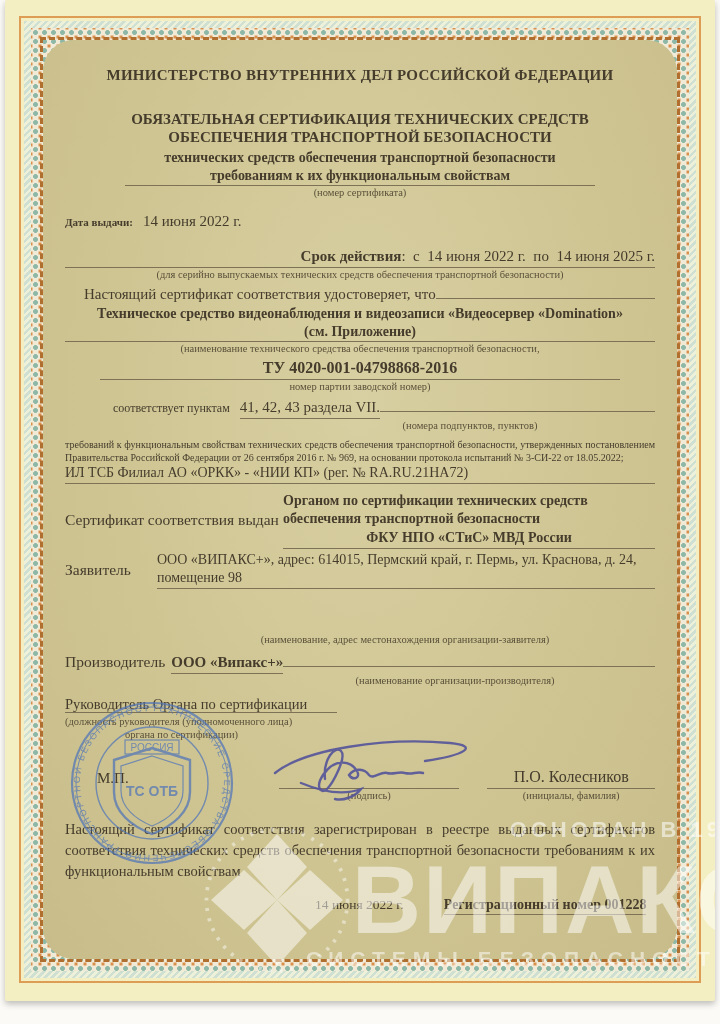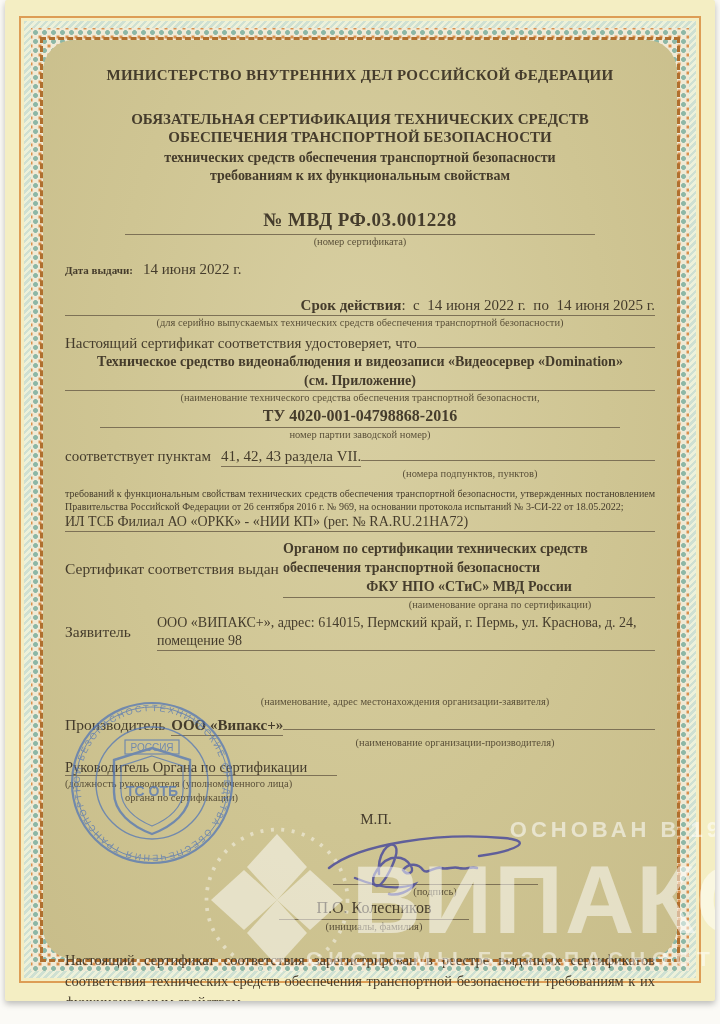--- a/index.html
+++ b/index.html
@@ -61,21 +61,21 @@
     font-family:"Liberation Sans","DejaVu Sans",sans-serif;font-weight:bold;
     font-size:22px;letter-spacing:4px;color:rgba(255,255,255,.55);pointer-events:none;
   }
   .wm-bottom{
     position:absolute;right:-24px;bottom:30px;
     font-family:"Liberation Sans","DejaVu Sans",sans-serif;font-weight:bold;
     font-size:21px;letter-spacing:7px;color:rgba(255,255,255,.5);pointer-events:none;
   }
   .eagle{position:absolute;left:50%;top:268px;transform:translateX(-50%);opacity:.10;pointer-events:none;}
   .stamp{position:absolute;left:52px;top:688px;opacity:.72;pointer-events:none;}
-  .sigrow{display:flex;align-items:center;margin-top:6px;flex-direction:column;}
+  .sigrow{display:flex;align-items:flex-end;margin-top:6px;}
   .sigblock{width:205px;text-align:center;margin-left:150px;position:relative;}
   .sigblock svg{position:absolute;left:-14px;bottom:2px;}
   .nameblock{width:190px;text-align:center;margin-left:28px;}
 </style>
 </head>
 <body>
 
 <div class="page">
 
   <svg class="eagle" width="250" height="300" viewBox="0 0 250 300">
@@ -105,66 +105,64 @@
             <div class="c b program">
               <div>ОБЯЗАТЕЛЬНАЯ СЕРТИФИКАЦИЯ ТЕХНИЧЕСКИХ СРЕДСТВ</div>
               <div>ОБЕСПЕЧЕНИЯ ТРАНСПОРТНОЙ БЕЗОПАСНОСТИ</div>
             </div>
 
             <div class="c b subtitle">
               <div>технических средств обеспечения транспортной безопасности</div>
               <div>требованиям к их функциональным свойствам</div>
             </div>
 
-            <div class="c b certnum">№ МВД РФ.03.001228</div>
             <div class="hr-center"></div>
             <div class="c cap">(номер сертификата)</div>
 
             <div class="row" style="margin-top:12px;">
               <span class="b" style="font-size:11px;">Дата выдачи:</span>
               <span style="margin-left:10px;font-size:15px;">14 июня 2022 г.</span>
             </div>
 
             <div class="row u" style="margin-top:16px;justify-content:flex-end;">
               <span class="b" style="font-size:15px;">Срок действия</span>
               <span style="font-size:15px;white-space:pre;">:  с  14 июня 2022 г.  по  14 июня 2025 г.</span>
             </div>
             <div class="c cap">(для серийно выпускаемых технических средств обеспечения транспортной безопасности)</div>
 
             <div class="row" style="margin-top:3px;">
-              <span style="font-size:15px;">Настоящий сертификат соответствия удостоверяет, что</span>
+              <span style="font-size:15px;margin-left:19px;">Настоящий сертификат соответствия удостоверяет, что</span>
               <span class="fill"></span>
             </div>
 
             <div class="c b" style="font-size:14px;">Техническое средство видеонаблюдения и видеозаписи «Видеосервер «Domination»</div>
             <div class="c b u" style="font-size:14px;">(см. Приложение)</div>
             <div class="c cap">(наименование технического средства обеспечения транспортной безопасности,</div>
 
             <div class="c b u" style="font-size:16px;width:520px;margin:2px auto 0;">ТУ 4020-001-04798868-2016</div>
             <div class="c cap">номер партии заводской номер)</div>
 
             <div class="row" style="margin-top:4px;">
-              <span style="font-size:15px;">соответствует пунктам</span>
+              <span style="font-size:12px;margin-left:48px;">соответствует пунктам</span>
               <span class="u" style="font-size:15px;margin-left:10px;">41, 42, 43 раздела VII.</span>
               <span class="fill"></span>
             </div>
             <div class="cap" style="text-align:center;padding-left:220px;">(номера подпунктов, пунктов)</div>
 
             <div class="just" style="margin-top:6px;font-size:10px;">требований к функциональным свойствам технических средств обеспечения транспортной безопасности, утвержденных постановлением Правительства Российской Федерации от 26 сентября 2016 г. № 969, на основании протокола испытаний № 3-СИ-22 от 18.05.2022;</div>
             <div class="u" style="font-size:14px;">ИЛ ТСБ Филиал АО «ОРКК» - «НИИ КП» (рег. № RA.RU.21НА72)</div>
 
             <div class="row" style="margin-top:8px;align-items:center;">
               <span style="font-size:15.5px;flex:0 0 218px;">Сертификат соответствия выдан</span>
               <span class="b" style="flex:1;font-size:14px;line-height:1.35;">
                 <div>Органом по сертификации технических средств</div>
                 <div>обеспечения транспортной безопасности</div>
                 <div class="c u">ФКУ НПО «СТиС» МВД России</div>
               </span>
             </div>
-            <div class="cap" style="text-align:center;padding-left:280px;">(наименование органа по сертификации)</div>
 
             <div class="row" style="margin-top:2px;">
               <span style="font-size:15.5px;flex:0 0 92px;align-self:center;">Заявитель</span>
               <span class="u" style="flex:1;font-size:14px;">ООО «ВИПАКС+», адрес: 614015, Пермский край, г. Пермь, ул. Краснова, д. 24, помещение 98</span>
             </div>
             <div class="cap" style="text-align:center;padding-left:90px;margin-top:44px;">(наименование, адрес местонахождения организации-заявителя)</div>
 
             <div class="row" style="margin-top:6px;">
               <span style="font-size:15.5px;">Производитель</span>
               <span class="b u" style="font-size:15px;margin-left:6px;">ООО «Випакс+»</span>

